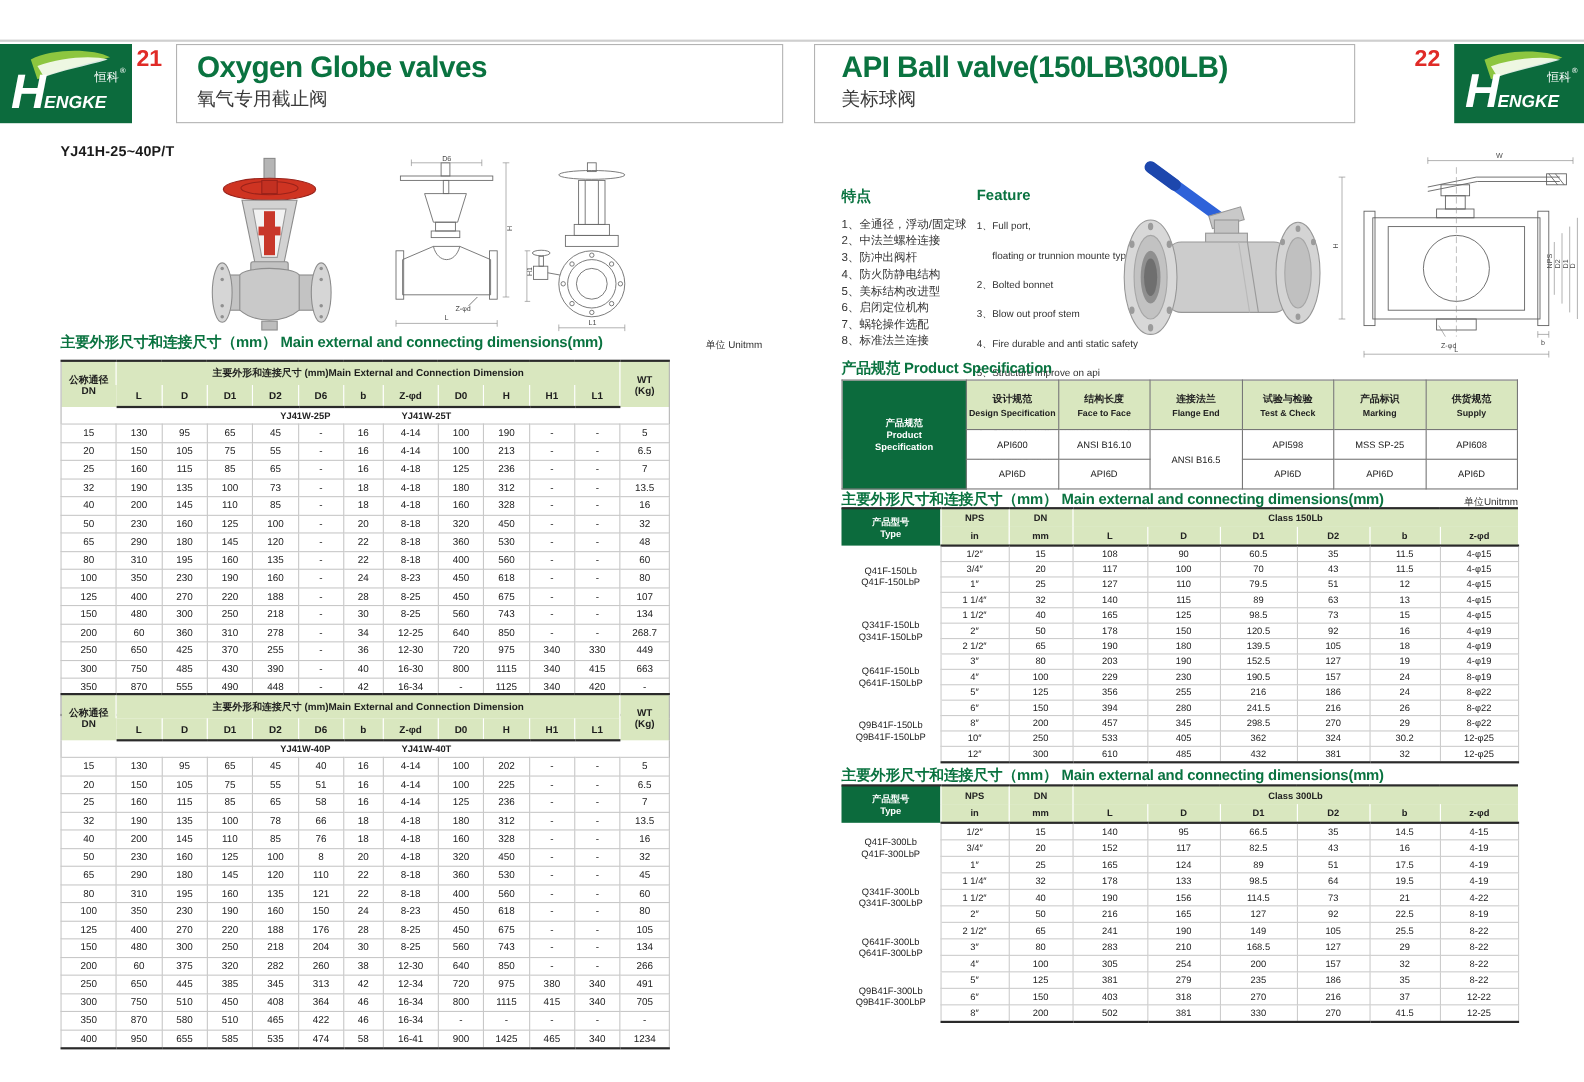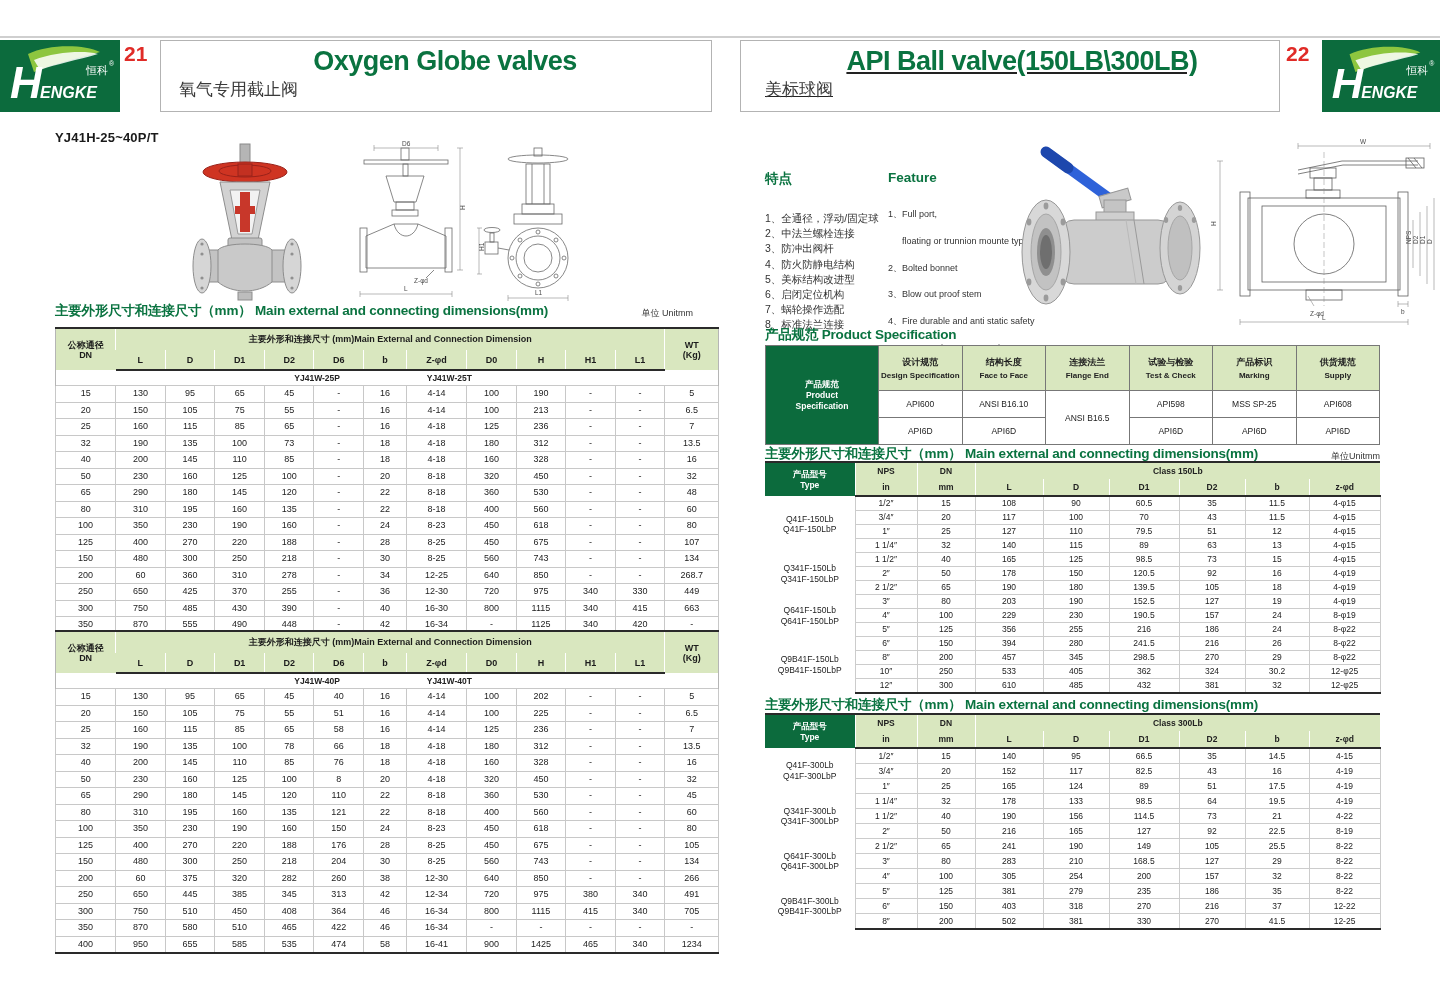--- a/index.html
+++ b/index.html
@@ -12,52 +12,52 @@
 
   
   .logo-box{width:120px;height:72px;background:#0c6b3d;}
   #logo-left{left:0;top:40px;}
   #logo-right{left:1322px;top:40px;width:118px;}
   .page-num{font-size:21px;font-weight:700;color:#e02b27;}
   #num21{left:124px;top:42px;}
   #num22{left:1286px;top:42px;}
   .title-box{height:72px;border:1px solid #b3b3b3;box-sizing:border-box;background:#fff;}
   #titlebox-left{left:160px;top:40px;width:552px;padding:5px 0 0 18px;}
-  #titlebox-right{left:740px;top:40px;width:540px;padding:5px 0 0 24px;text-decoration:underline;}
-  .t-en{font-size:27px;font-weight:700;color:#0a7340;letter-spacing:-0.5px;line-height:30px;text-align:center;}
+  #titlebox-right{left:740px;top:40px;width:492px;padding:5px 0 0 24px;}
+  .t-en{font-size:27px;font-weight:700;color:#0a7340;letter-spacing:-0.5px;line-height:30px;}
   .t-zh{font-size:17px;color:#3a3a3a;margin-top:2px;}
 
   #model-label{left:55px;top:130px;font-size:13px;font-weight:700;color:#1a1a1a;letter-spacing:0.2px;}
 
   
   .sec-line{display:flex;justify-content:space-between;align-items:flex-end;}
   .sec-title{font-size:13.5px;font-weight:700;color:#0a7340;letter-spacing:-0.2px;}
   .unit{font-size:9px;color:#333;font-weight:400;}
 
   
   table{border-collapse:collapse;table-layout:fixed;}
-  .ltable{width:664px;font-size:9px;border-left:1px solid #b5b5b5;border-right:1px solid #b5b5b5;}
+  .ltable{width:554px;font-size:9px;border-left:1px solid #b5b5b5;border-right:1px solid #b5b5b5;}
   .ltable th{background:#d9e7bf;font-weight:700;color:#1c1c1c;padding:0;border-left:1px solid #fff;}
   .ltable th:first-child{border-left:none;}
   .ltable .hrow1 th{border-top:2px solid #2a2a2a;height:21px;font-size:9px;}
   .ltable .hrow2 th{border-bottom:2px solid #2a2a2a;height:19px;}
   .ltable .hdn div,.ltable .hwt div{line-height:10px;}
   .ltable td{border:1px solid #c8c8c8;text-align:center;height:15.5px;line-height:15.5px;padding:0;
     white-space:nowrap;overflow:hidden;}
   .ltable tr:last-child td{border-bottom:2px solid #2a2a2a;}
   .ltable .model-row td{position:relative;border:none;border-left:1px solid #b5b5b5;border-right:1px solid #b5b5b5;height:14px;font-weight:700;font-size:8.5px;}
   .ltable .model-row .m0{position:absolute;left:36%;top:0;}
   .ltable .model-row .m1{position:absolute;left:56%;top:0;}
   #ltable1{left:55px;top:327px;}
   #ltable2{left:55px;top:630px;}
 
   
   #featzh{left:765px;top:170px;width:122px;}
   #featen{left:888px;top:170px;width:140px;}
-  .feat-title{font-size:13.5px;font-weight:700;color:#0a7340;margin-bottom:23px;}
+  .feat-title{font-size:13.5px;font-weight:700;color:#0a7340;margin-bottom:9px;}
   #featzh .feat-item{font-size:10.5px;line-height:15.2px;color:#333;white-space:nowrap;}
   #featen .feat-item{font-size:9px;line-height:12.8px;color:#333;white-space:nowrap;margin-top:14px;}
   .feat-item.indent{padding-left:14px;}
 
   
   #spec-sec{left:765px;top:326px;width:615px;}
   #spec-table{left:765px;top:345px;width:615px;font-size:8.5px;}
   #spec-table th,#spec-table td{border:1px solid #777;text-align:center;padding:0;}
   #spec-table th{background:#d9e7bf;font-weight:700;height:44px;}
   #spec-table .spec-dark{background:#0c6b3d;color:#fff;font-weight:700;width:112px;}

